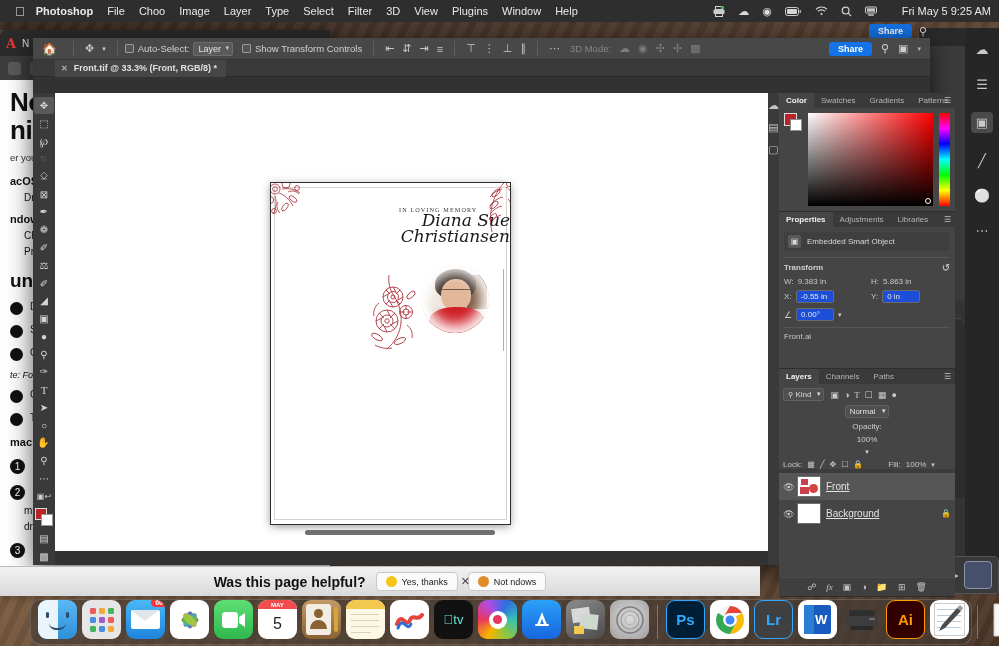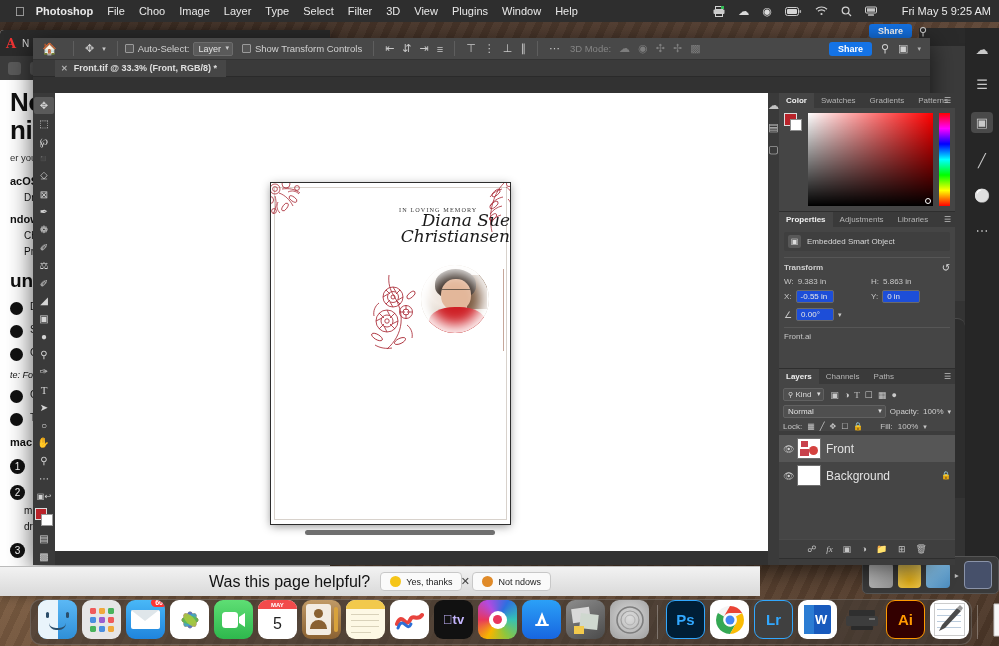--- a/index.html
+++ b/index.html
@@ -201,42 +201,42 @@
   .inp { background:#1d4ed8; border:1px solid #6a6a6a; border-radius:2px; color:#e6e6e6;
     font-size:8px; padding:1px 4px; min-width:38px; }
   .hr { height:1px; background:#565656; margin:6px 0 4px; }
 
   .lyr-filter { display:flex; align-items:center; gap:4px; margin-bottom:4px; }
   .lyr-kind { background:#4f4f4f; border:1px solid #616161; border-radius:2px;
     color:#dcdcdc; font-size:8px; padding:1px 12px 1px 4px; position:relative; flex:none; }
   .lyr-kind::after{content:"\25BE";position:absolute;right:3px;top:1px;font-size:7px;}
   .lyr-icons { display:flex; gap:5px; color:#cacaca; font-size:9px; margin-left:2px; }
   .blendrow { display:flex; align-items:center; gap:4px; font-size:8px; color:#cfcfcf;
-    margin-bottom:4px; }
+    margin-bottom:4px;flex-direction:column; }
   .blend { background:#4f4f4f; border:1px solid #616161; border-radius:2px; color:#e0e0e0;
     font-size:8px; padding:1px 13px 1px 4px; position:relative; flex:1; }
   .blend::after{content:"\25BE";position:absolute;right:3px;top:1px;font-size:7px;}
   .lockrow { display:flex; align-items:center; gap:5px; font-size:8px; color:#c6c6c6;
     margin-bottom:4px; }
   .layerrow { display:flex; align-items:center; gap:5px; padding:3px 4px; }
   .layerrow.sel { background:#565656; }
   .layerrow .eye { color:#d6d6d6; font-size:9px; width:9px; }
   .layerrow .th { width:24px; height:21px; border:1px solid #6e6e6e; background:#fff;
     flex:none; position:relative; overflow:hidden; }
-  .layerrow .nm2 { font-size:12px; color:#e2e2e2; flex:1; }
+  .layerrow .nm2 { font-size:10px; color:#e2e2e2; flex:1;text-decoration:underline; }
   .layerrow .lk { font-size:8px; color:#bdbdbd; }
   .layerfoot { display:flex; justify-content:center; gap:10px; padding:4px 0;
     color:#c4c4c4; font-size:9px; border-top:1px solid #4a4a4a; background:#3f3f3f; }
 
   
   .feedback { position:absolute; left:0; top:566px; width:760px; height:30px;
     background:linear-gradient(to bottom,#f2f2f2,#d9d9d9); z-index:30;
     display:flex; align-items:center; justify-content:center; gap:10px;
     border-top:1px solid #bbb; }
-  .feedback .q { font-size:16px; font-weight:normal; color:#111; }
+  .feedback .q { font-size:14px; font-weight:bold; color:#111; }
   .fbbtn { background:#fafafa; border:1px solid #c8c8c8; border-radius:4px;
     padding:3px 9px; font-size:9px; color:#222; display:flex; align-items:center; gap:5px; }
   .fbbtn .emo { width:11px; height:11px; border-radius:50%; display:inline-block; }
   .feedback .close { position:absolute; right:290px; color:#444; font-size:11px; }
 
   
   .dock { position:absolute; left:30px; bottom:1px; width:942px; height:46px;
     background:rgba(68,60,54,.62); border:1px solid rgba(255,255,255,.15);
     border-radius:11px; display:flex; align-items:flex-end; gap:5px;
     padding:4px 7px 5px; z-index:50; }
@@ -667,21 +667,21 @@
                 <span>100%</span>
                 <span style="font-size:7px">▾</span>
               </div>
               <div class="lockrow">
                 <span>Lock:</span>
                 <span>▦</span>
                 <span>╱</span>
                 <span>✥</span>
                 <span>☐</span>
                 <span>🔒</span>
-                <span style="margin-left:12px">Fill:</span>
+                <span style="margin-left:20px">Fill:</span>
                 <span>100%</span>
                 <span style="font-size:7px">▾</span>
               </div>
             </div>
 
             <div style="background:#454545">
               <div class="layerrow sel">
                 <span class="eye">👁</span>
                 <span class="th">
                   <span style="position:absolute;left:3px;top:2px;width:7px;height:6px;background:#c8414c"></span>
@@ -803,21 +803,21 @@
     </span>
 
     <span class="dk" style="background:#fff">
       <svg width="30" height="26" viewBox="0 0 30 26">
           <path d="M2 17c5-13 9 5 13-4 3-7 7 2 12-5" stroke="#e8443e" stroke-width="4" fill="none" stroke-linecap="round"></path>
           <path d="M3 21c5-13 9 5 13-4" stroke="#2b6fd6" stroke-width="3" fill="none" stroke-linecap="round"></path>
         </svg>
     </span>
 
     <span class="dk" style="background:#111">
-      <span style="color:#c4b5fd;font-size:13px;font-weight:bold">tv</span>
+      <span style="color:#5eead4;font-size:13px;font-weight:normal">tv</span>
     </span>
 
     <span class="dk" style="background:conic-gradient(from 210deg,#f7b500,#e8365d,#b14be0,#2e6fe0,#36c2b4,#8cc63f,#f7b500)">
       <span style="width:18px;height:18px;border-radius:50%;background:#fff;display:block"></span>
       <span style="position:absolute;width:9px;height:9px;border-radius:50%;background:#e8365d"></span>
 
     </span>
 
     <span class="dk" style="background:linear-gradient(180deg,#2ba0f7,#1766e0)">
       <svg width="22" height="22" viewBox="0 0 22 22">

